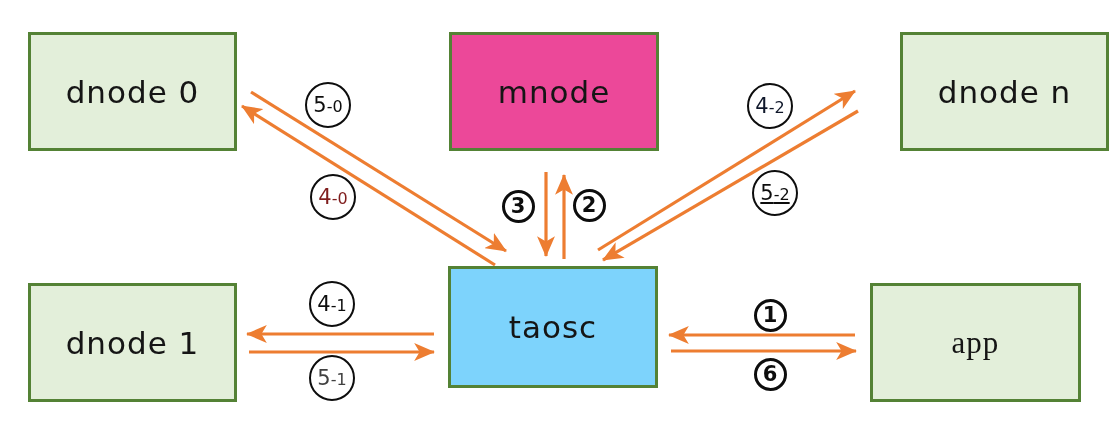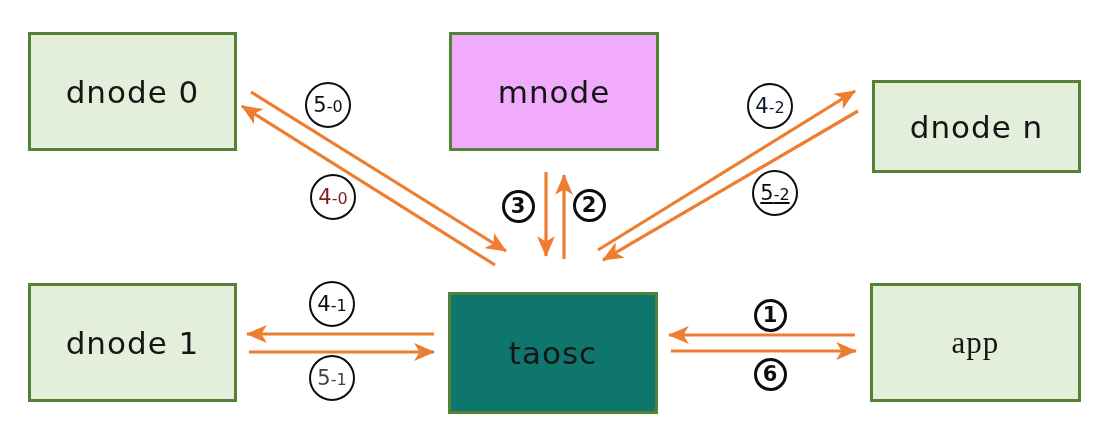--- a/index.html
+++ b/index.html
@@ -43,30 +43,30 @@
       <line x1="858" y1="111" x2="603" y2="260" stroke="#ed7d31" stroke-width="3.2" marker-end="url(#arrowhead)"></line>
       <line x1="434" y1="334" x2="247" y2="334" stroke="#ed7d31" stroke-width="3.2" marker-end="url(#arrowhead)"></line>
       <line x1="249" y1="352" x2="434" y2="352" stroke="#ed7d31" stroke-width="3.2" marker-end="url(#arrowhead)"></line>
       <line x1="855" y1="335" x2="669" y2="335" stroke="#ed7d31" stroke-width="3.2" marker-end="url(#arrowhead)"></line>
       <line x1="671" y1="351" x2="856" y2="351" stroke="#ed7d31" stroke-width="3.2" marker-end="url(#arrowhead)"></line>
     </svg>
   <div id="nodes-layer">
       <div class="node" style="left: 28px; top: 32px; width: 209px; height: 119px; background: rgb(227, 239, 218); border-color: rgb(84, 130, 53);">
         <span class="node-label" style="color: rgb(21, 21, 21);">dnode 0</span>
       </div>
-      <div class="node" style="left: 449px; top: 32px; width: 210px; height: 119px; background: #f0abfc; border-color: rgb(84, 130, 53);">
+      <div class="node" style="left: 449px; top: 32px; width: 210px; height: 119px; background: #ec4899; border-color: rgb(84, 130, 53);">
         <span class="node-label" style="color: rgb(21, 21, 21);">mnode</span>
       </div>
-      <div class="node" style="left: 872px; top: 32px; width: 209px; height: 93px; background: rgb(227, 239, 218); border-color: rgb(84, 130, 53); margin-top: 48px;">
+      <div class="node" style="left: 900px; top: 32px; width: 209px; height: 119px; background: rgb(227, 239, 218); border-color: rgb(84, 130, 53);">
         <span class="node-label" style="color: rgb(21, 21, 21);">dnode n</span>
       </div>
       <div class="node" style="left: 28px; top: 283px; width: 209px; height: 119px; background: rgb(227, 239, 218); border-color: rgb(84, 130, 53); text-align: right;">
         <span class="node-label" style="color: rgb(21, 21, 21);">dnode 1</span>
       </div>
-      <div class="node" style="left: 448px; top: 292px; width: 210px; height: 122px; background: #0f766e; border-color: rgb(84, 130, 53);">
+      <div class="node" style="left: 448px; top: 266px; width: 210px; height: 122px; background: #7dd3fc; border-color: rgb(84, 130, 53);">
         <span class="node-label" style="color: rgb(21, 21, 21);">taosc</span>
       </div>
       <div class="node" style="left: 870px; top: 283px; width: 211px; height: 119px; background: rgb(227, 239, 218); border-color: rgb(84, 130, 53);">
         <span class="node-label" style="color: rgb(21, 21, 21); font-family: Liberation Serif, serif;">app</span>
       </div>
     </div>
   <div id="labels-layer">
       <div class="edge-label large" style="left: 305px; top: 82px; border-color: rgb(13, 13, 13); color: rgb(13, 13, 13);">
         <span><span>5</span><span class="sfx">-0</span></span>
       </div>

